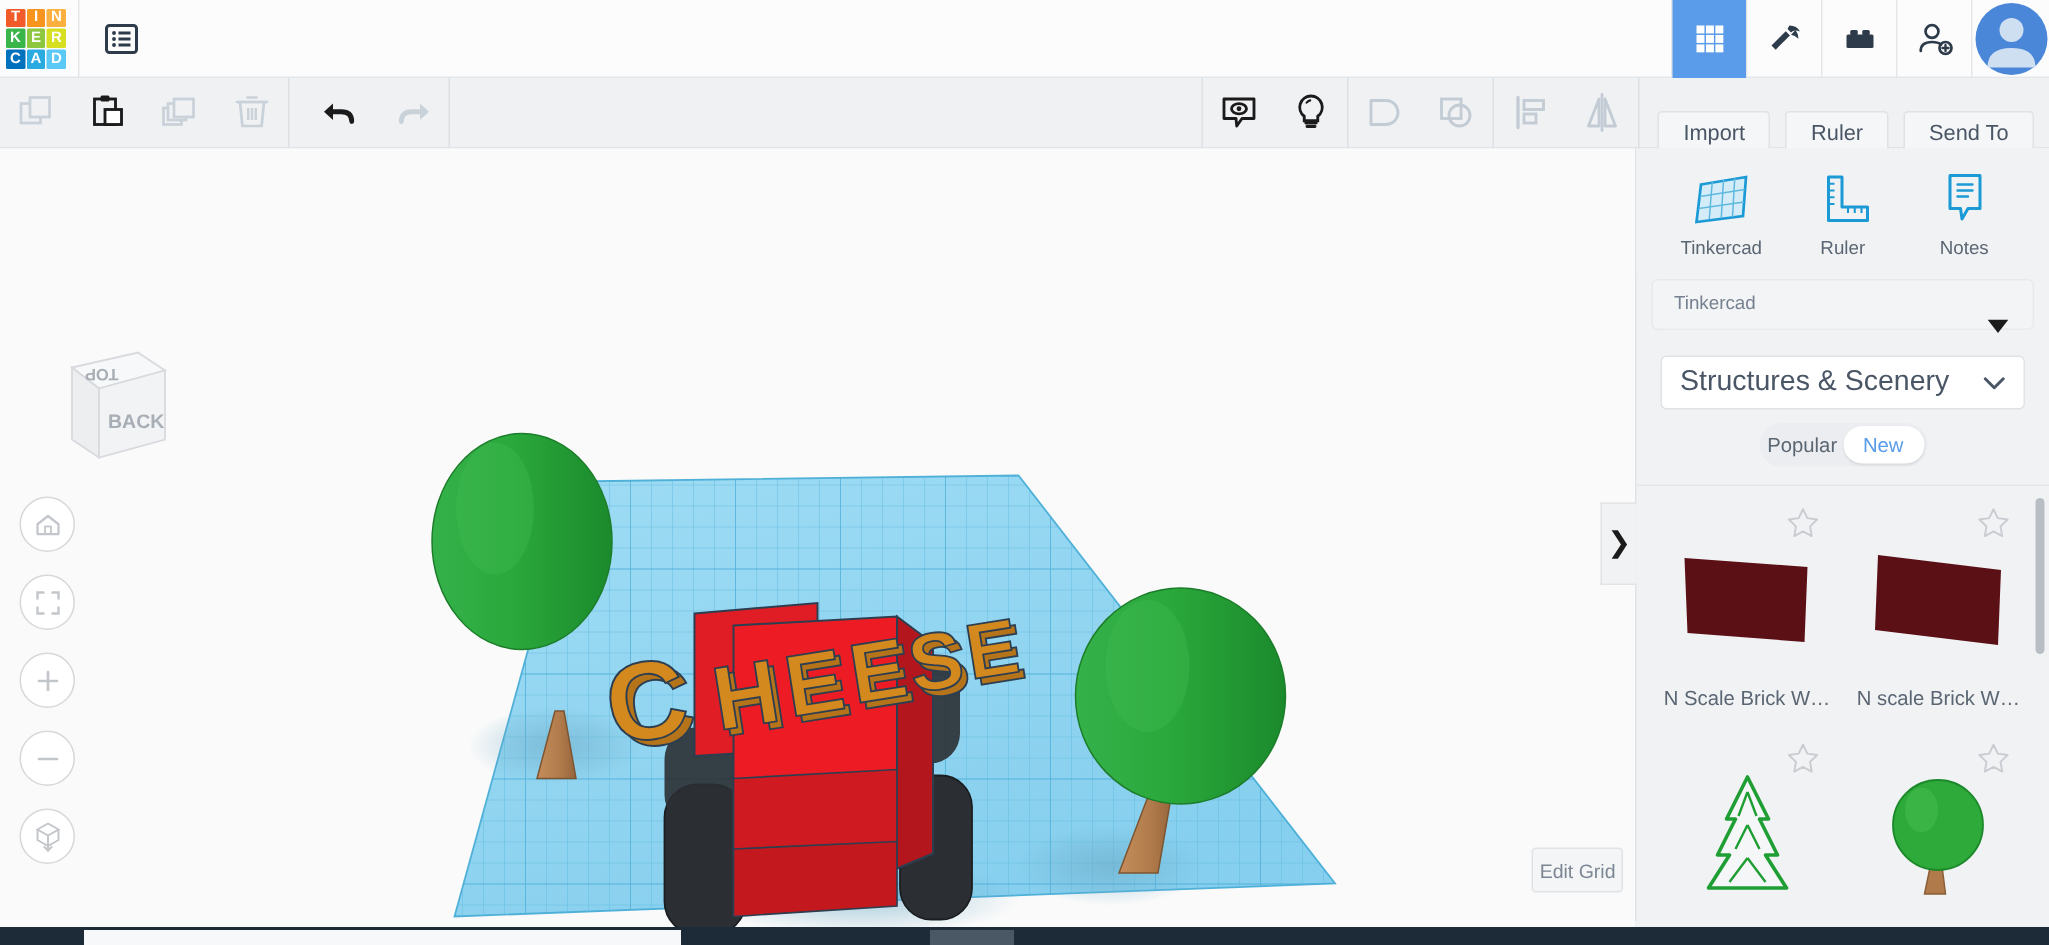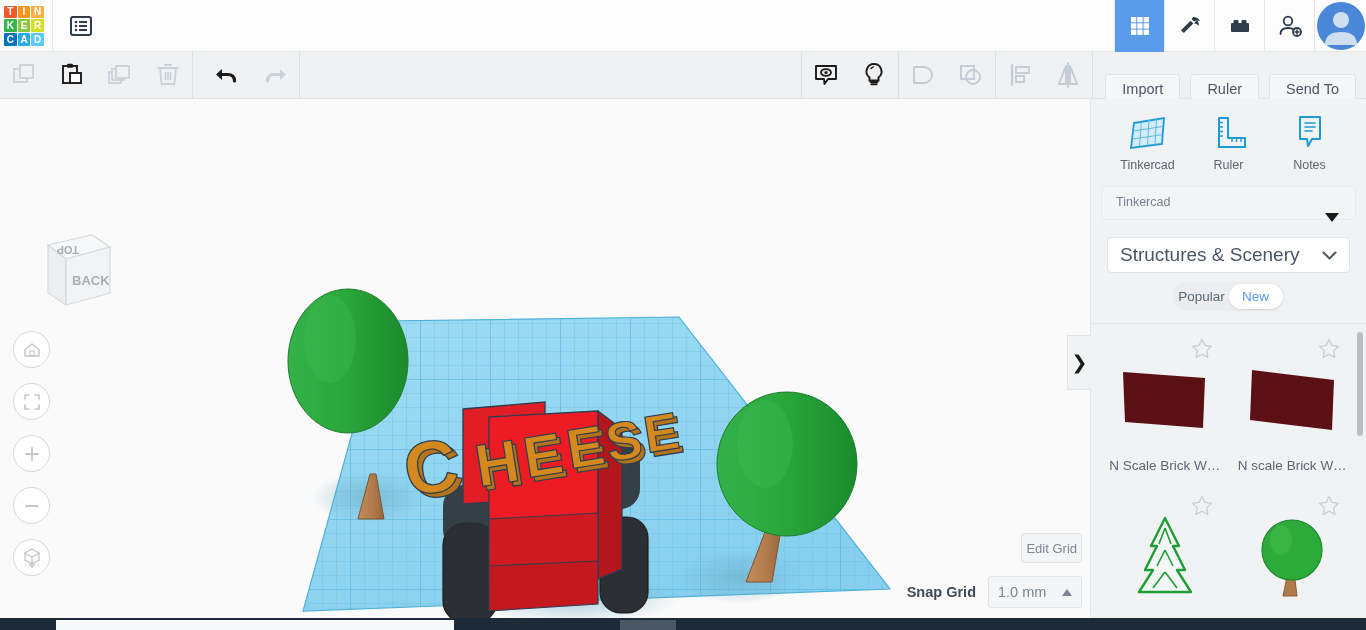--- a/index.html
+++ b/index.html
@@ -462,29 +462,20 @@
           <path d="M10 2 L17 6 L10 10 L3 6z" fill="none" stroke="#c3c6ca" stroke-width="1.3"></path>
           <path d="M3 6v7l7 4 7-4V6" fill="none" stroke="#c3c6ca" stroke-width="1.3"></path>
           <path d="M10 10v7" stroke="#c3c6ca" stroke-width="1.3"></path>
           <path d="M10 15v5M7.6 17.6L10 20.2l2.4-2.6" fill="none" stroke="#c3c6ca" stroke-width="1.4" stroke-linecap="round"></path>
         </svg>
       </div>
     </div>
 
     <div class="gridctl">
       <div class="editgrid-btn">Edit Grid</div>
-      <div class="snaprow">
-        <span class="snaplabel">Snap Grid</span>
-        <div class="snapsel">
-          <span>1.0 mm</span>
-          <svg width="10" height="7" viewBox="0 0 10 7">
-            <path d="M5 0 L10 7 H0z" fill="#7b8794"></path>
-          </svg>
-        </div>
-      </div>
     </div>
   </div>
 
   <div class="rpanel">
     <div class="panel-toggle">
       <span>❯</span>
     </div>
 
     <div class="tools-row">
       <div class="tool">

